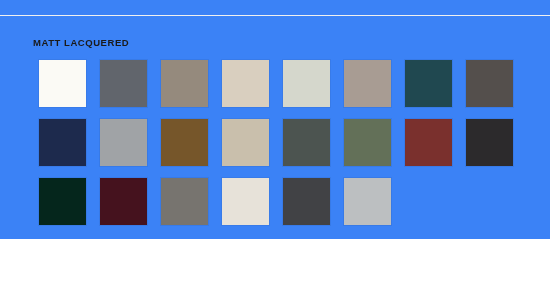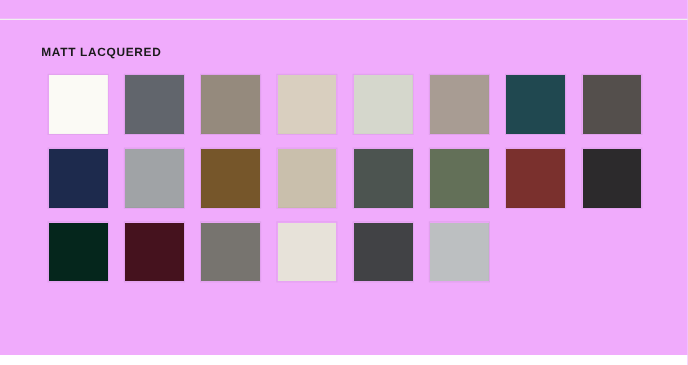--- a/index.html
+++ b/index.html
@@ -11,22 +11,22 @@
     width: 550px;
     height: 292px;
     background: #ffffff;
     font-family: "Liberation Sans", sans-serif;
     overflow: hidden;
   }
 
   .page {
     position: relative;
     width: 550px;
-    height: 284px;
-    background: #f0abfc;
+    height: 239px;
+    background: #3b82f6;
   }
 
   
   .top-divider {
     position: absolute;
     left: 0;
     top: 15px;
     width: 550px;
     height: 1px;
     background: #f0f0f0;

